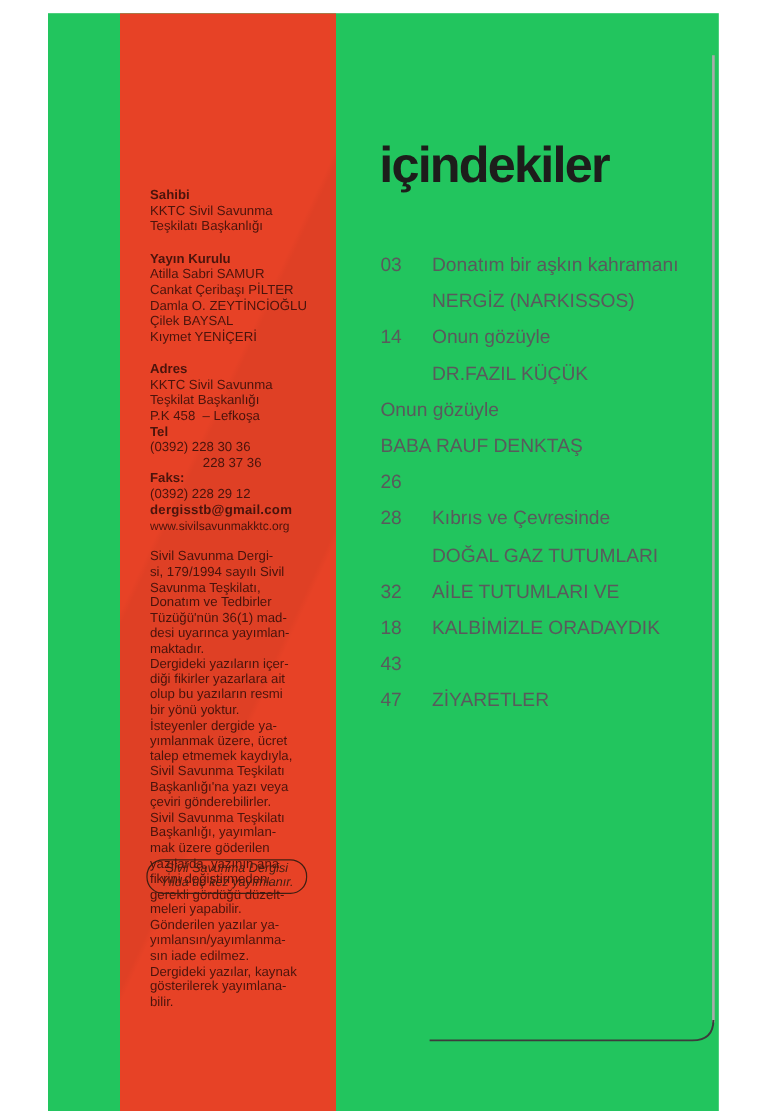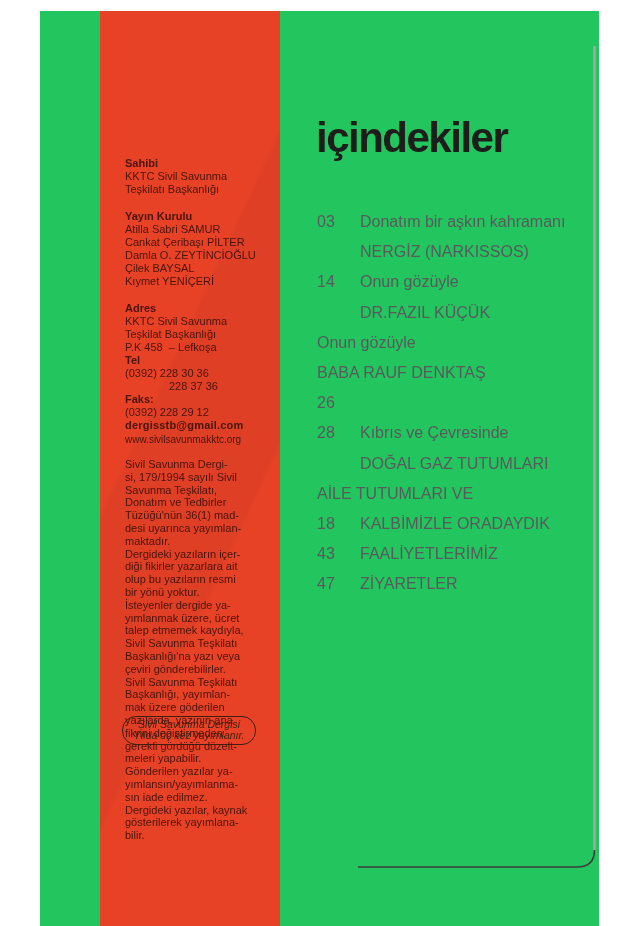--- a/index.html
+++ b/index.html
@@ -174,35 +174,33 @@
         <div class="toc-num">26</div>
       </div>
       <div class="toc-row">
         <div class="toc-num">28</div>
         <div class="toc-lines">
           <div class="toc-line">Kıbrıs ve Çevresinde</div>
           <div class="toc-line">DOĞAL GAZ TUTUMLARI</div>
         </div>
       </div>
       <div class="toc-row">
+        <div class="toc-num">32</div>
         <div class="toc-lines">
           <div class="toc-line">AİLE TUTUMLARI VE</div>
         </div>
       </div>
       <div class="toc-row">
         <div class="toc-num">18</div>
         <div class="toc-lines">
           <div class="toc-line">KALBİMİZLE ORADAYDIK</div>
         </div>
       </div>
       <div class="toc-row">
         <div class="toc-num">43</div>
-        <div class="toc-lines">
-          <div class="toc-line">FAALİYETLERİMİZ</div>
-        </div>
       </div>
       <div class="toc-row">
         <div class="toc-num">47</div>
         <div class="toc-lines">
           <div class="toc-line">ZİYARETLER</div>
         </div>
       </div>
     </div>
 
   <svg class="rule-svg" viewBox="0 0 639 926" xmlns="http://www.w3.org/2000/svg">

